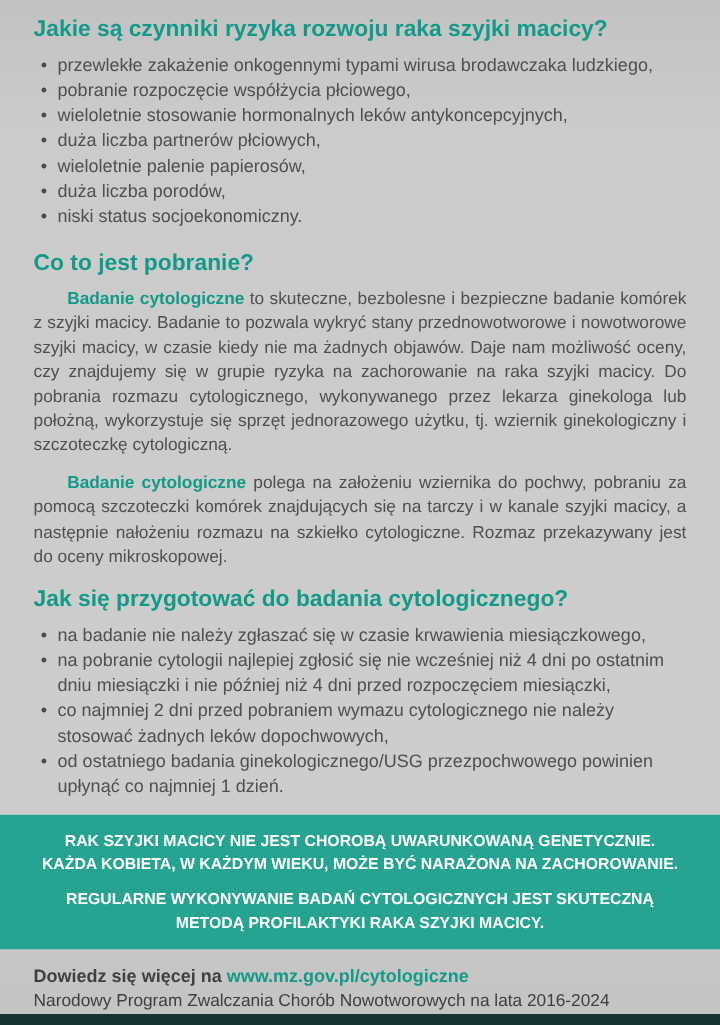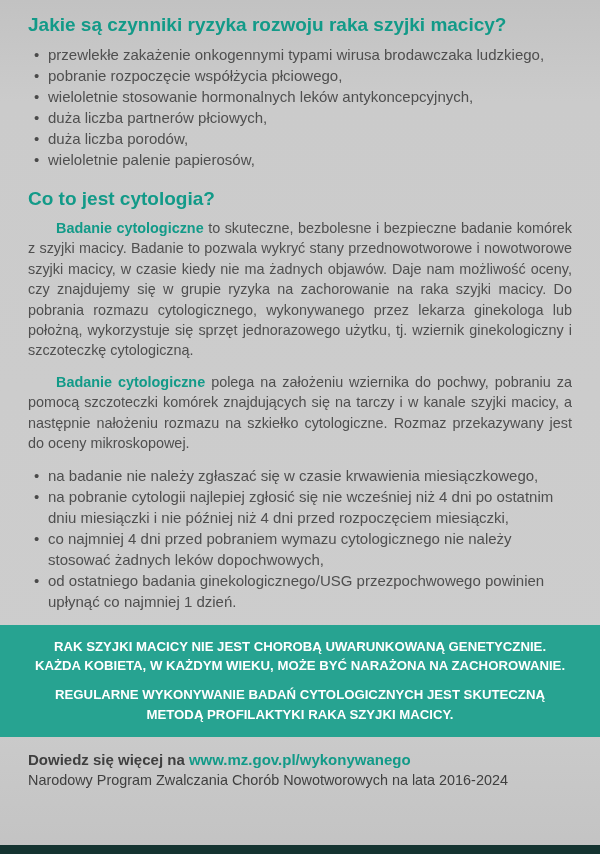--- a/index.html
+++ b/index.html
@@ -108,42 +108,44 @@
 <div class="page">
 
   <div class="content">
 
     <h2 class="section-title">Jakie są czynniki ryzyka rozwoju raka szyjki macicy?</h2>
     <ul class="bullets">
       <li>przewlekłe zakażenie onkogennymi typami wirusa brodawczaka ludzkiego,</li>
       <li>pobranie rozpoczęcie współżycia płciowego,</li>
       <li>wieloletnie stosowanie hormonalnych leków antykoncepcyjnych,</li>
       <li>duża liczba partnerów płciowych,</li>
+      <li>wieloletnie palenie papierosów,</li>
       <li>duża liczba porodów,</li>
-      <li>wieloletnie palenie papierosów,</li>
+      <li>niski status socjoekonomiczny.</li>
     </ul>
 
-    <h2 class="section-title mt-lg">Co to jest cytologia?</h2>
+    <h2 class="section-title mt-lg">Co to jest pobranie?</h2>
     <p class="body-text"><span class="lead-bold">Badanie cytologiczne</span><span> to skuteczne, bezbolesne i bezpieczne badanie komórek z szyjki macicy. Badanie to pozwala wykryć stany przednowotworowe i nowotworowe szyjki macicy, w czasie kiedy nie ma żadnych objawów. Daje nam możliwość oceny, czy znajdujemy się w grupie ryzyka na zachorowanie na raka szyjki macicy. Do pobrania rozmazu cytologicznego, wykonywanego przez lekarza ginekologa lub położną, wykorzystuje się sprzęt jednorazowego użytku, tj. wziernik ginekologiczny i szczoteczkę cytologiczną.</span></p>
     <p class="body-text"><span class="lead-bold">Badanie cytologiczne</span><span> polega na założeniu wziernika do pochwy, pobraniu za pomocą szczoteczki komórek znajdujących się na tarczy i w kanale szyjki macicy, a następnie nałożeniu rozmazu na szkiełko cytologiczne. Rozmaz przekazywany jest do oceny mikroskopowej.</span></p>
 
+    <h2 class="section-title mt-md">Jak się przygotować do badania cytologicznego?</h2>
     <ul class="bullets">
       <li>na badanie nie należy zgłaszać się w czasie krwawienia miesiączkowego,</li>
       <li>na pobranie cytologii najlepiej zgłosić się nie wcześniej niż 4 dni po ostatnim dniu miesiączki i nie później niż 4 dni przed rozpoczęciem miesiączki,</li>
-      <li>co najmniej 4 dni przed pobraniem wymazu cytologicznego nie należy stosować żadnych leków dopochwowych,</li>
+      <li>co najmniej 2 dni przed pobraniem wymazu cytologicznego nie należy stosować żadnych leków dopochwowych,</li>
       <li>od ostatniego badania ginekologicznego/USG przezpochwowego powinien upłynąć co najmniej 1 dzień.</li>
     </ul>
 
   </div>
 
   <div class="banner">
     <p>RAK SZYJKI MACICY NIE JEST CHOROBĄ UWARUNKOWANĄ GENETYCZNIE. KAŻDA KOBIETA, W KAŻDYM WIEKU, MOŻE BYĆ NARAŻONA NA ZACHOROWANIE.</p>
     <p>REGULARNE WYKONYWANIE BADAŃ CYTOLOGICZNYCH JEST SKUTECZNĄ METODĄ PROFILAKTYKI RAKA SZYJKI MACICY.</p>
   </div>
 
   <div class="footer">
-    <p class="footer-more"><span>Dowiedz się więcej na </span><span class="footer-link">www.mz.gov.pl/wykonywanego</span></p>
+    <p class="footer-more"><span>Dowiedz się więcej na </span><span class="footer-link">www.mz.gov.pl/cytologiczne</span></p>
     <p class="footer-program">Narodowy Program Zwalczania Chorób Nowotworowych na lata 2016-2024</p>
   </div>
 
   <div class="bottom-strip"></div>
 
 </div>
 
 </body></html>

